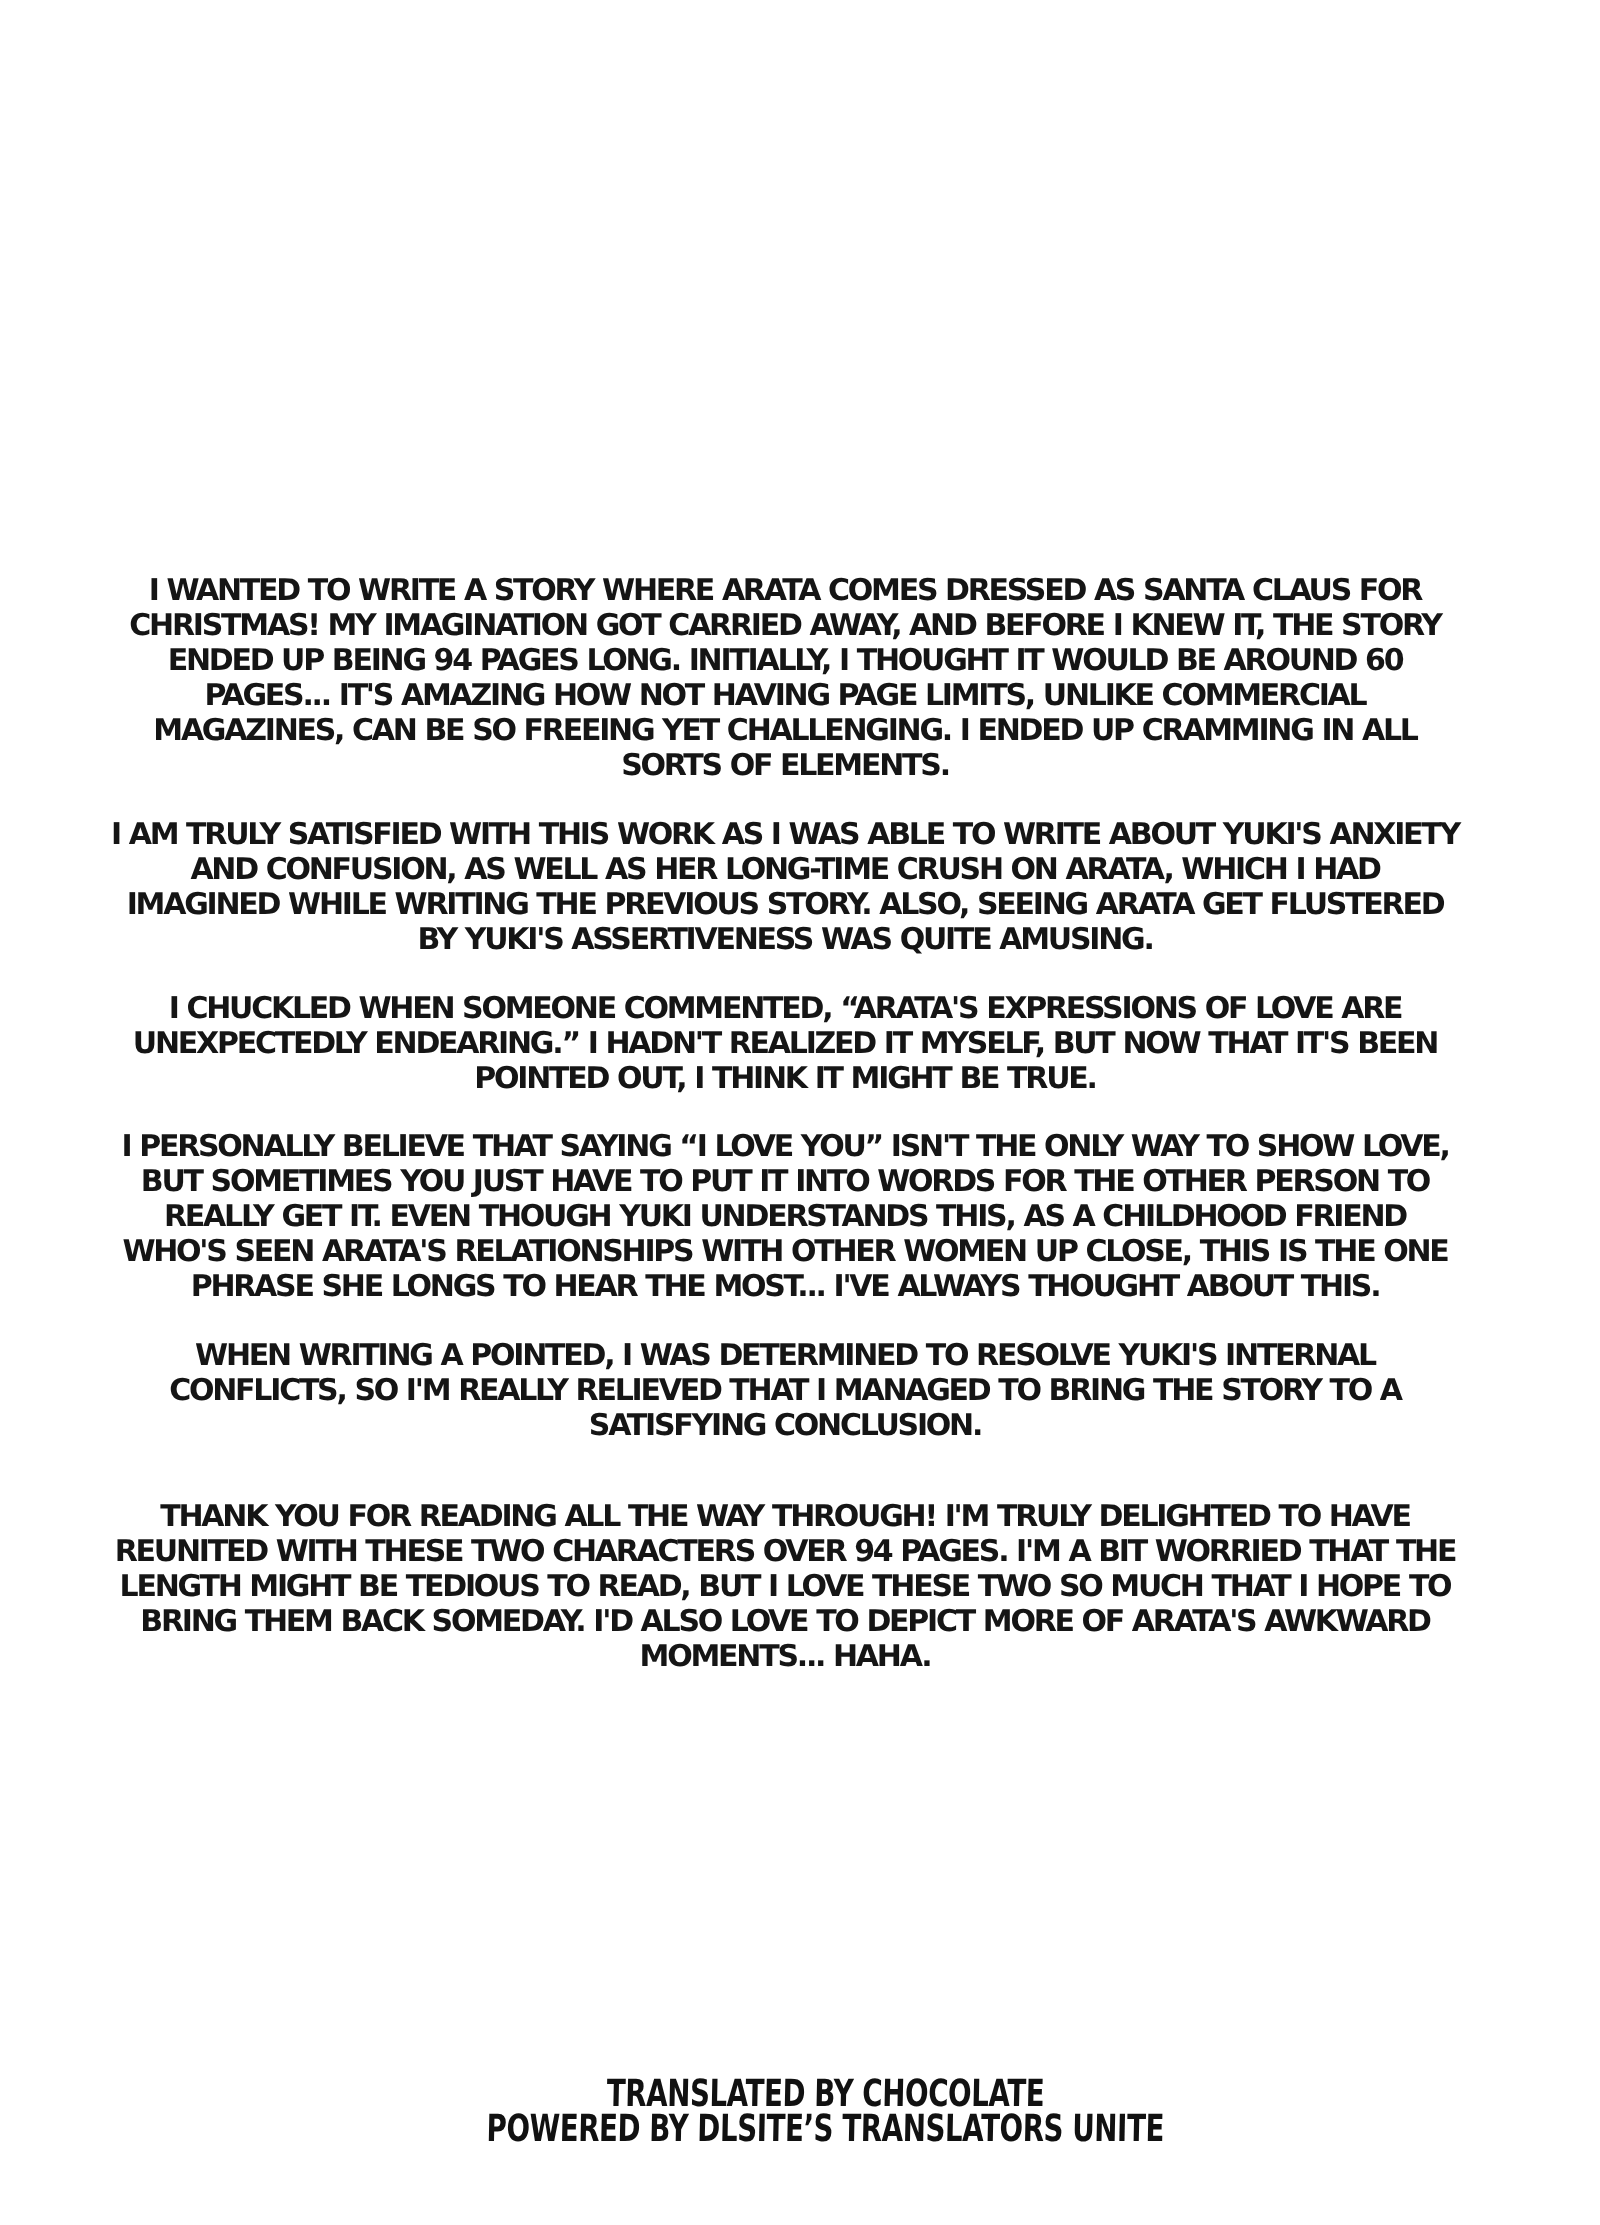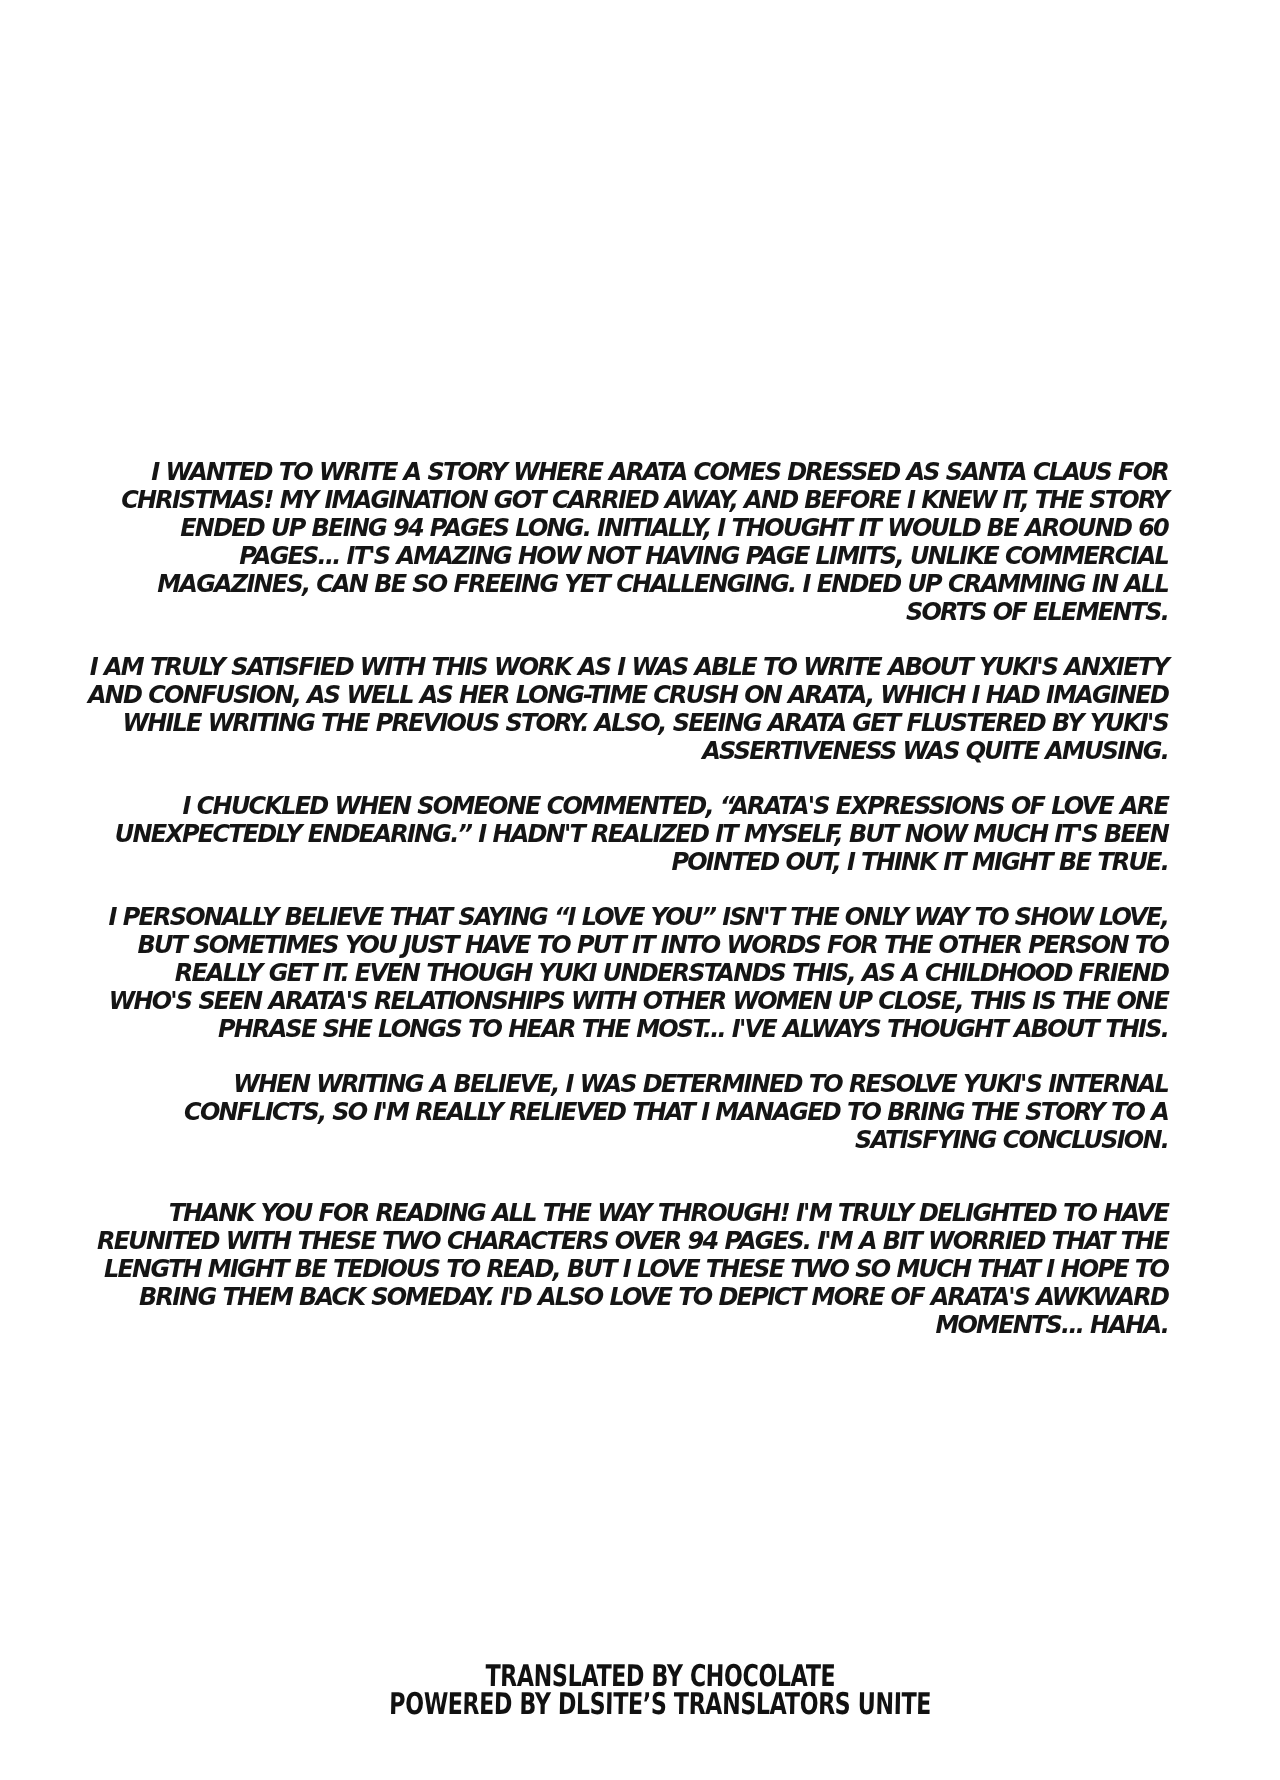--- a/index.html
+++ b/index.html
@@ -18,28 +18,27 @@
     position: absolute;
     inset: 0;
     background: #ffffff;
   }
   
   .text-block {
     position: absolute;
     top: 458px;
     left: 88px;
     width: 1080px;
-    text-align: right;
+    text-align: center;
     color: #151515;
     font-weight: bold;
     font-size: 24px;
     line-height: 28px;
     letter-spacing: -1.8px;
     word-spacing: 0.5px;
-    font-style: italic;
   }
   .text-block p {
     margin: 0 0 27px 0;
     padding: 0;
   }
   .text-block p.gap-before {
     margin-top: 45px;
   }
   
   .footer {
@@ -66,23 +65,23 @@
   }
 </style>
 </head>
 <body>
 
 <div class="page">
 
   <div class="text-block">
     <p>I WANTED TO WRITE A STORY WHERE ARATA COMES DRESSED AS SANTA CLAUS FOR CHRISTMAS! MY IMAGINATION GOT CARRIED AWAY, AND BEFORE I KNEW IT, THE STORY ENDED UP BEING 94 PAGES LONG. INITIALLY, I THOUGHT IT WOULD BE AROUND 60 PAGES... IT'S AMAZING HOW NOT HAVING PAGE LIMITS, UNLIKE COMMERCIAL MAGAZINES, CAN BE SO FREEING YET CHALLENGING. I ENDED UP CRAMMING IN ALL SORTS OF ELEMENTS.</p>
     <p>I AM TRULY SATISFIED WITH THIS WORK AS I WAS ABLE TO WRITE ABOUT YUKI'S ANXIETY AND CONFUSION, AS WELL AS HER LONG-TIME CRUSH ON ARATA, WHICH I HAD IMAGINED WHILE WRITING THE PREVIOUS STORY. ALSO, SEEING ARATA GET FLUSTERED BY YUKI'S ASSERTIVENESS WAS QUITE AMUSING.</p>
-    <p>I CHUCKLED WHEN SOMEONE COMMENTED, “ARATA'S EXPRESSIONS OF LOVE ARE UNEXPECTEDLY ENDEARING.” I HADN'T REALIZED IT MYSELF, BUT NOW MUCH IT'S BEEN POINTED OUT, I THINK IT MIGHT BE TRUE.</p>
+    <p>I CHUCKLED WHEN SOMEONE COMMENTED, “ARATA'S EXPRESSIONS OF LOVE ARE UNEXPECTEDLY ENDEARING.” I HADN'T REALIZED IT MYSELF, BUT NOW THAT IT'S BEEN POINTED OUT, I THINK IT MIGHT BE TRUE.</p>
     <p>I PERSONALLY BELIEVE THAT SAYING “I LOVE YOU” ISN'T THE ONLY WAY TO SHOW LOVE, BUT SOMETIMES YOU JUST HAVE TO PUT IT INTO WORDS FOR THE OTHER PERSON TO REALLY GET IT. EVEN THOUGH YUKI UNDERSTANDS THIS, AS A CHILDHOOD FRIEND WHO'S SEEN ARATA'S RELATIONSHIPS WITH OTHER WOMEN UP CLOSE, THIS IS THE ONE PHRASE SHE LONGS TO HEAR THE MOST... I'VE ALWAYS THOUGHT ABOUT THIS.</p>
-    <p>WHEN WRITING A BELIEVE, I WAS DETERMINED TO RESOLVE YUKI'S INTERNAL CONFLICTS, SO I'M REALLY RELIEVED THAT I MANAGED TO BRING THE STORY TO A SATISFYING CONCLUSION.</p>
+    <p>WHEN WRITING A POINTED, I WAS DETERMINED TO RESOLVE YUKI'S INTERNAL CONFLICTS, SO I'M REALLY RELIEVED THAT I MANAGED TO BRING THE STORY TO A SATISFYING CONCLUSION.</p>
     <p class="gap-before">THANK YOU FOR READING ALL THE WAY THROUGH! I'M TRULY DELIGHTED TO HAVE REUNITED WITH THESE TWO CHARACTERS OVER 94 PAGES. I'M A BIT WORRIED THAT THE LENGTH MIGHT BE TEDIOUS TO READ, BUT I LOVE THESE TWO SO MUCH THAT I HOPE TO BRING THEM BACK SOMEDAY. I'D ALSO LOVE TO DEPICT MORE OF ARATA'S AWKWARD MOMENTS... HAHA.</p>
   </div>
 
   <div class="footer">
     <div class="footer-line">
       <span>TRANSLATED BY CHOCOLATE</span>
     </div>
     <div class="footer-line">
       <span>POWERED BY DLSITE’S TRANSLATORS UNITE</span>
     </div>

